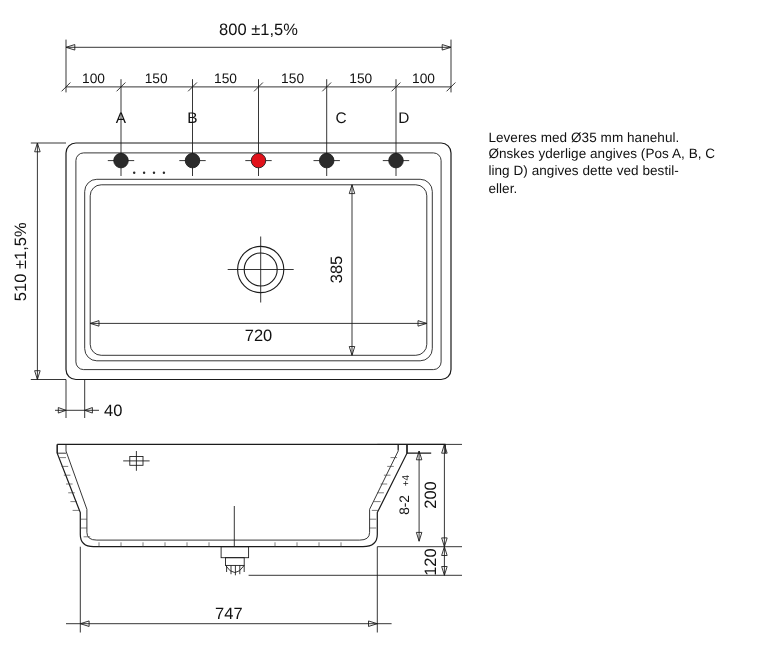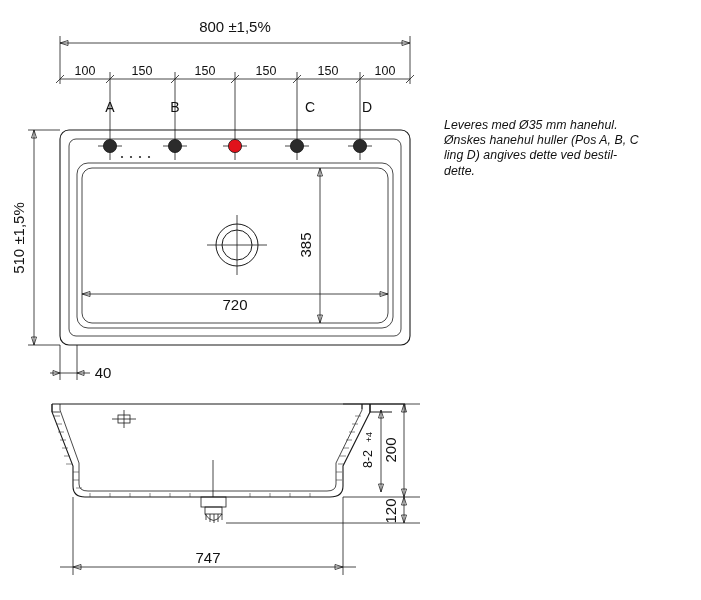--- a/index.html
+++ b/index.html
@@ -28,21 +28,20 @@
   }
   .note {
     position: absolute;
     left: 444px;
     top: 118px;
     width: 238px;
     font-size: 12.3px;
     line-height: 15.2px;
     color: #111111;
     letter-spacing: 0.05px;
-    font-style: italic;
   }
   .note div {
     white-space: pre;
   }
   text {
     font-family: "Liberation Sans", sans-serif;
     fill: #111111;
   }
   .dim-txt { font-size: 12.5px; }
   .dim-big { font-size: 15px; }
@@ -276,18 +275,18 @@
       <line class="ln thin" x1="60" y1="567" x2="356" y2="567"></line>
       <path class="ln thin" d="M73 567 L81 564.5 L81 569.5 Z" fill="#1b1b1b"></path>
       <path class="ln thin" d="M343 567 L335 564.5 L335 569.5 Z" fill="#1b1b1b"></path>
       <text class="dim-big" x="208" y="563" text-anchor="middle">747</text>
     </g>
 
   </svg>
 
   <div class="note">
     <div>Leveres med Ø35 mm hanehul.</div>
-    <div>Ønskes hanehul huller (Pos A, B, C</div>
+    <div>Ønskes yderlige angives (Pos A, B, C</div>
     <div>ling D) angives dette ved bestil-</div>
-    <div>dette.</div>
+    <div>eller.</div>
   </div>
 
 </div>
 
 </body></html>

